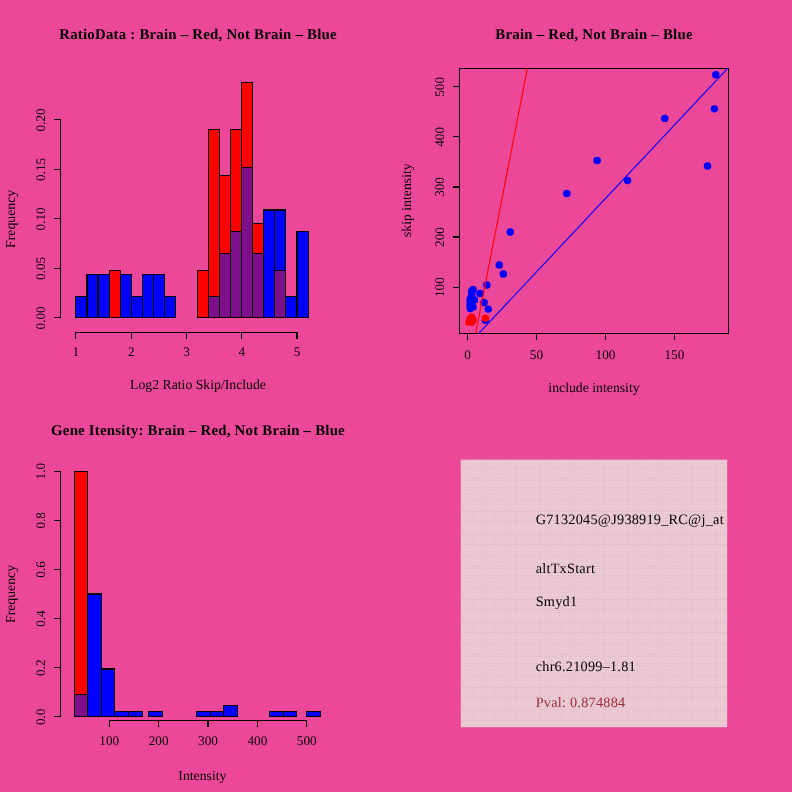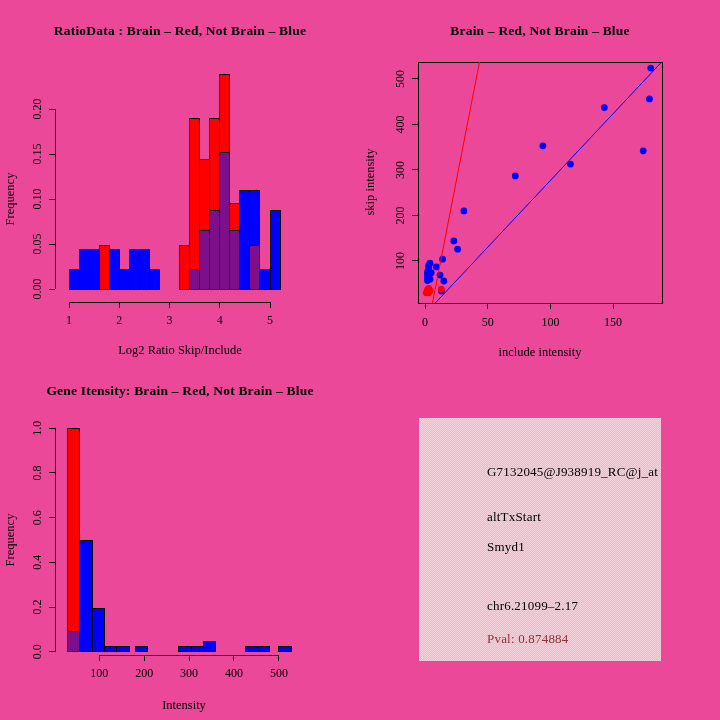--- a/index.html
+++ b/index.html
@@ -212,18 +212,18 @@
           <text x="41" y="68.29999999999998" text-anchor="middle" class="tick" transform="rotate(-90 41 68.29999999999998)">1.0</text>
         </g>
       </g>
   </svg>
 
   <div id="panel-info">
     <div id="pinkbox">
       <div class="infoline" style="top:46px">G7132045@J938919_RC@j_at</div>
       <div class="infoline" style="top:91px">altTxStart</div>
       <div class="infoline" style="top:121px">Smyd1</div>
-      <div class="infoline" style="top:180px">chr6.21099–2.17</div>
+      <div class="infoline" style="top:180px">chr6.21099–1.81</div>
       <div class="infoline" style="top: 213px; color: rgb(155, 45, 57);">Pval: 0.874884</div>
     </div>
   </div>
 
 </div>
 
 </body></html>

